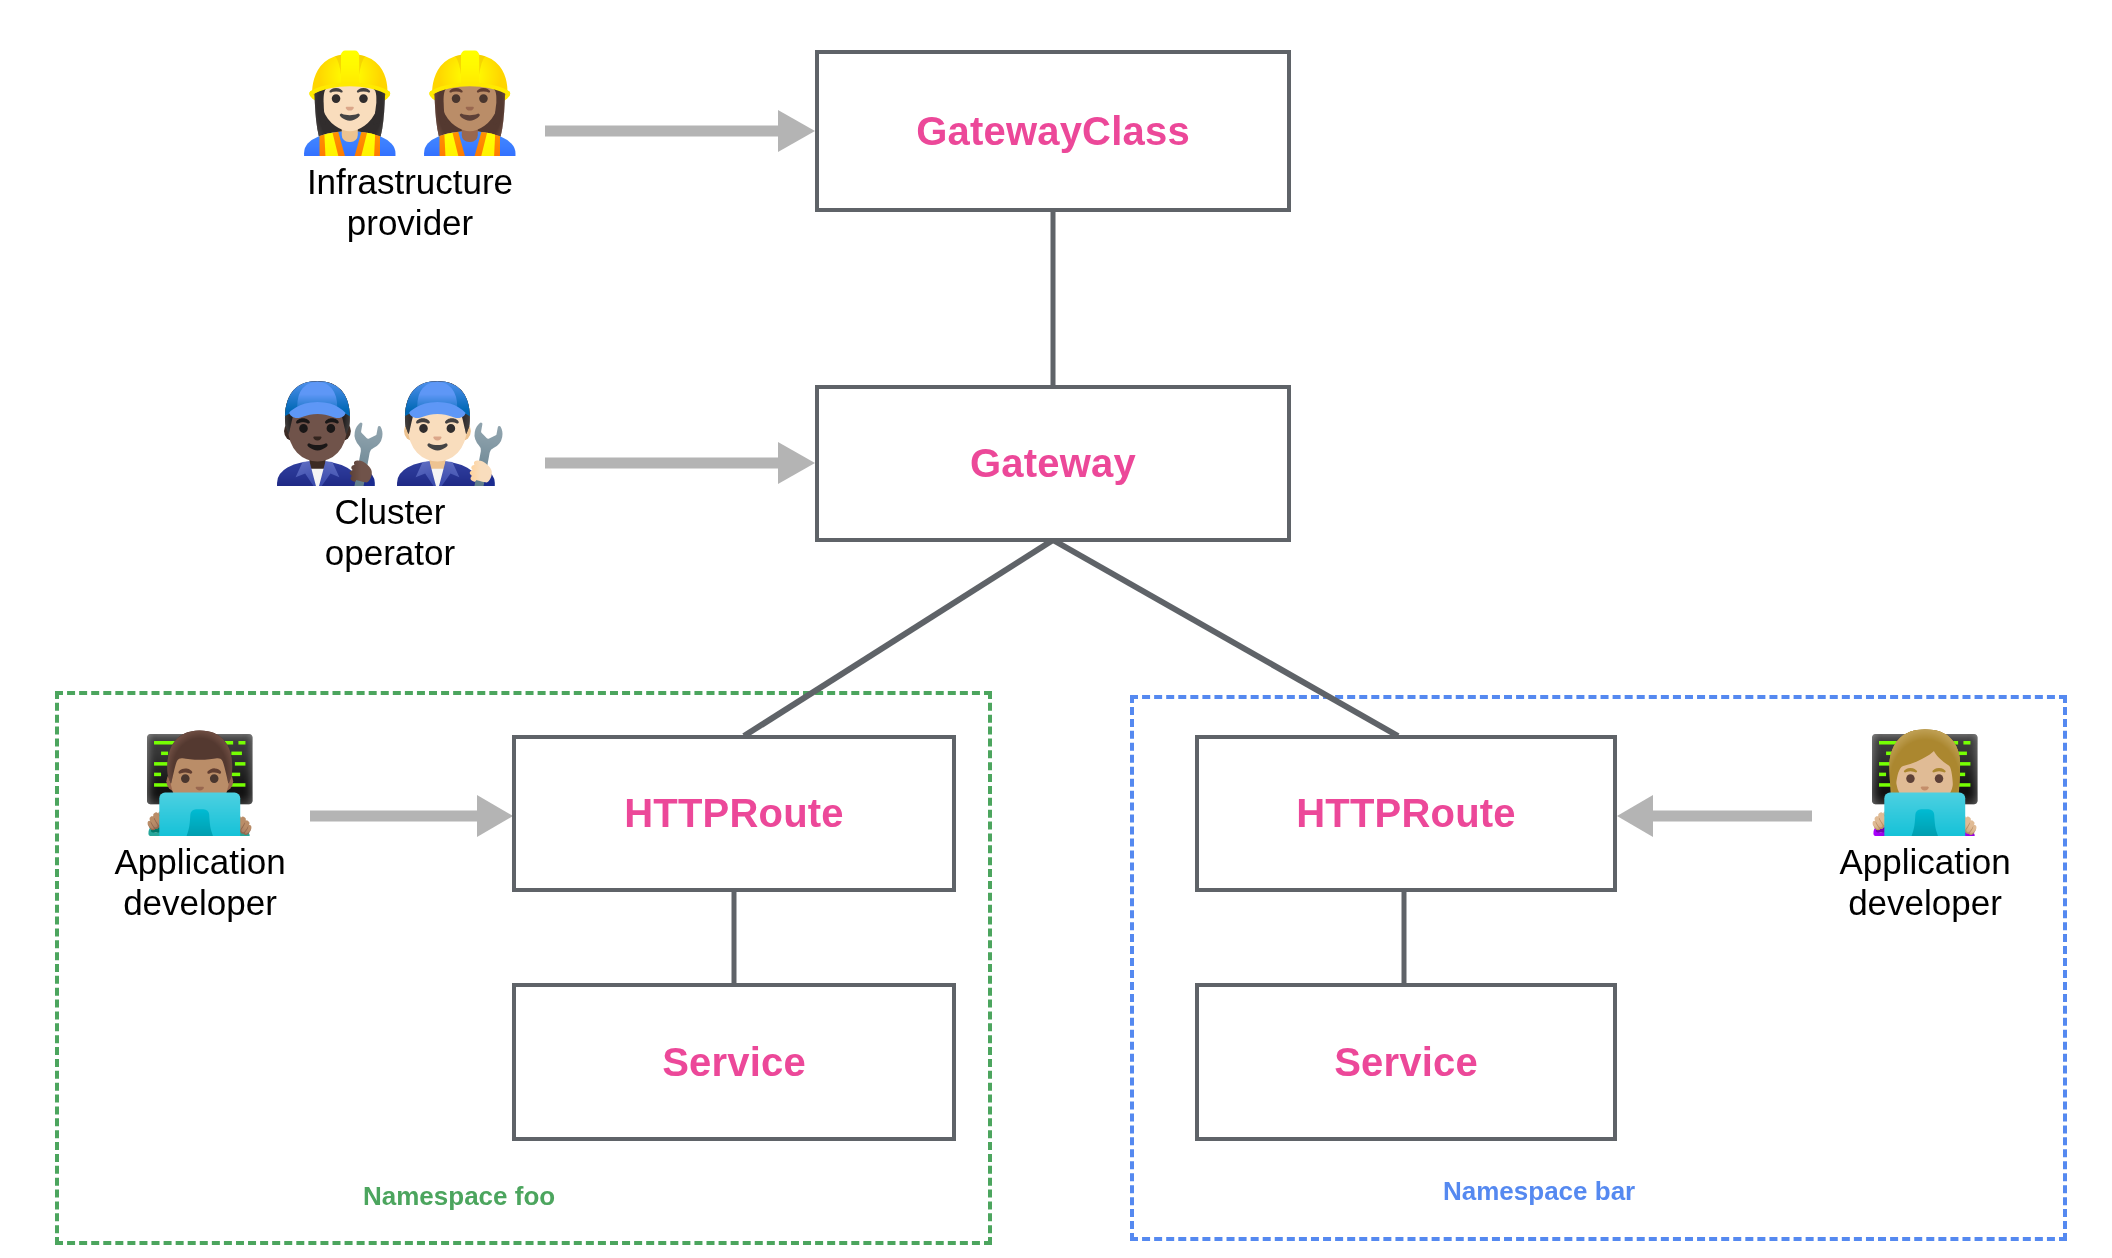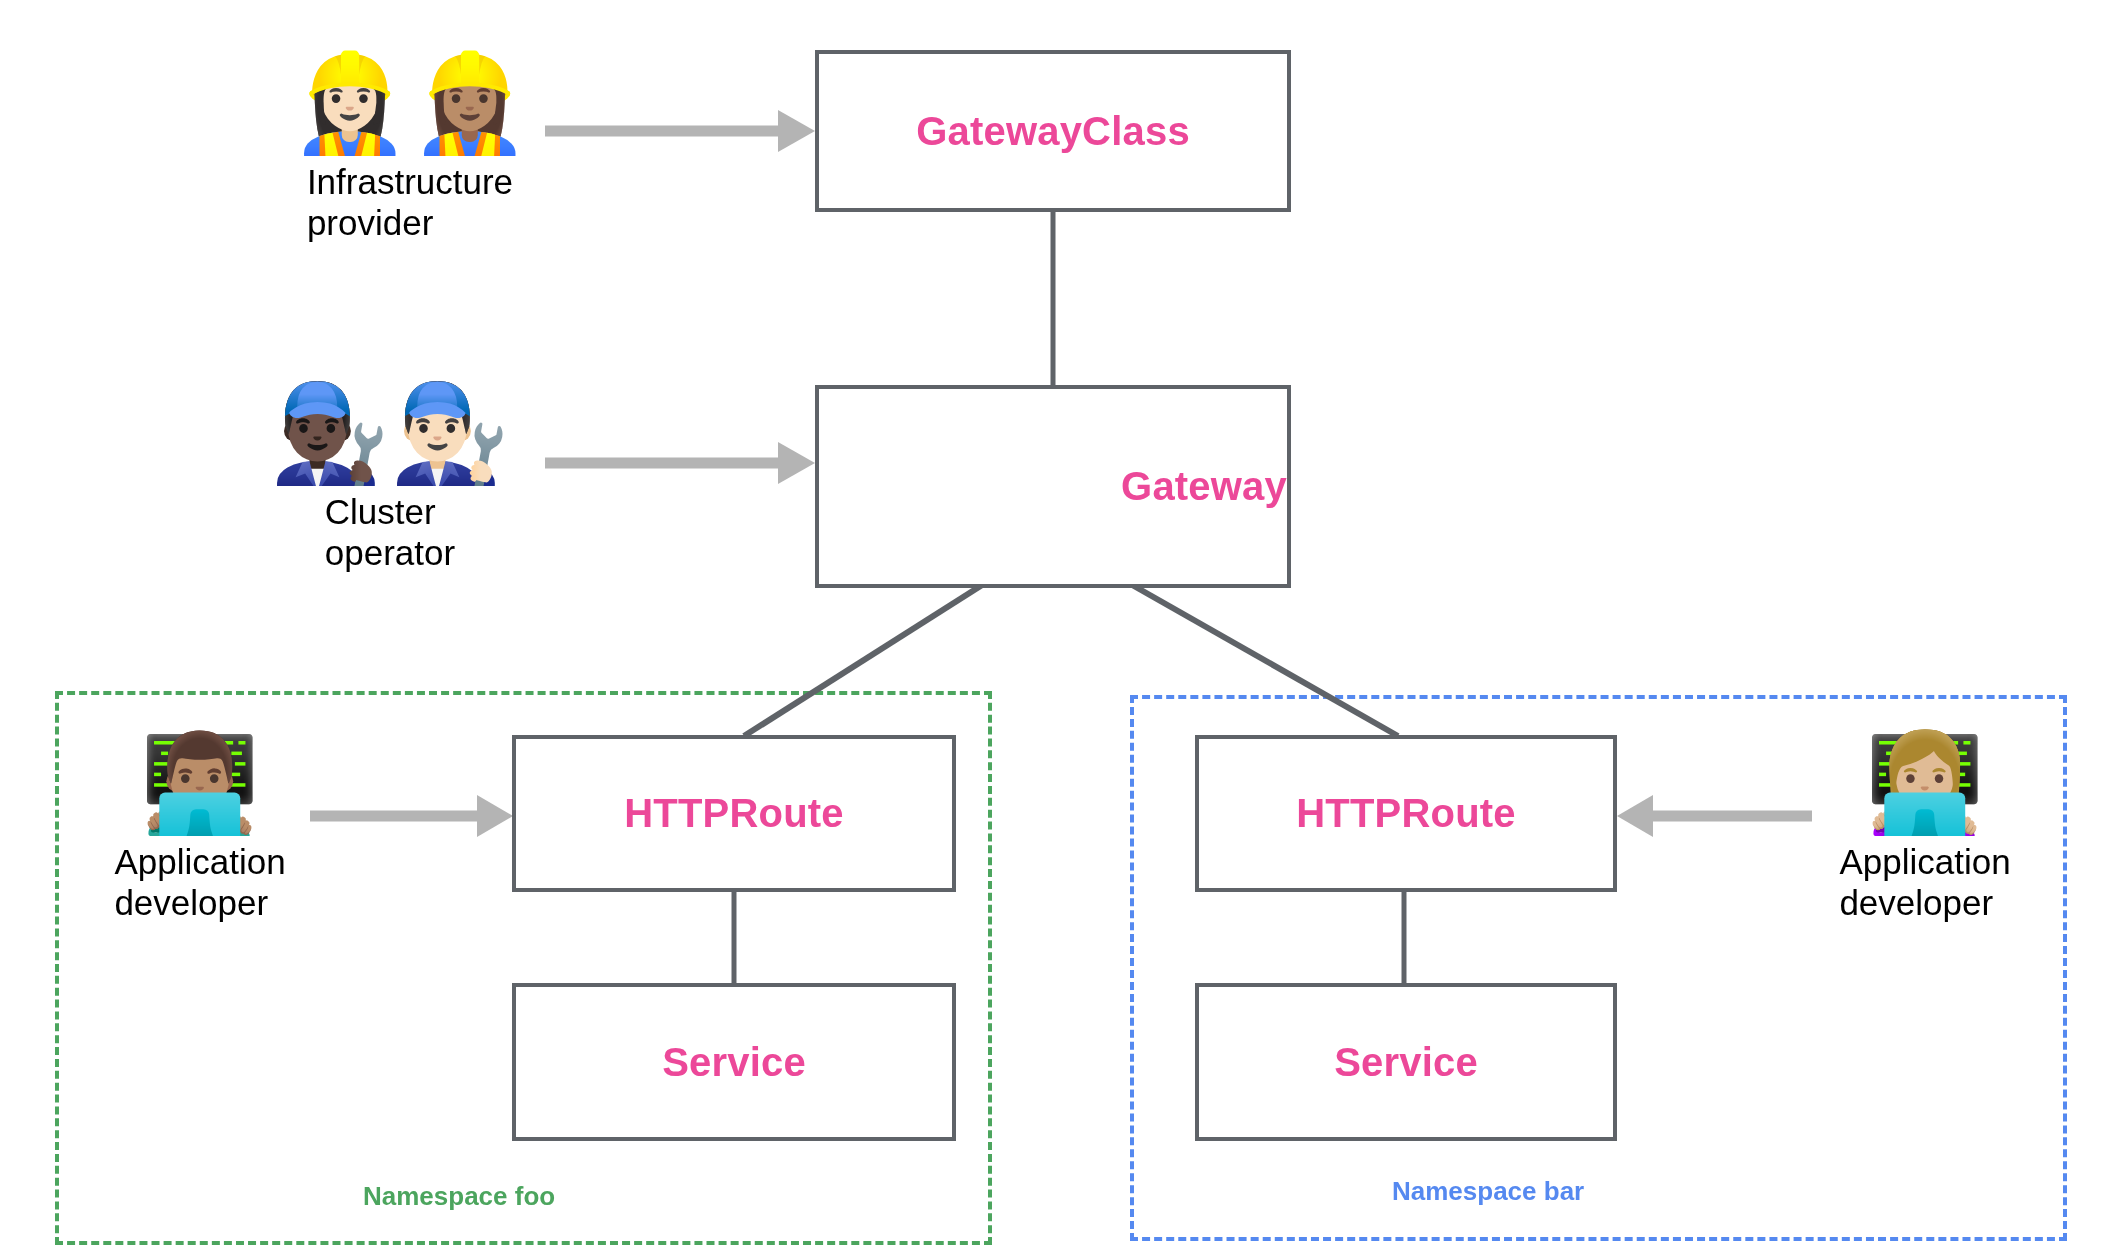--- a/index.html
+++ b/index.html
@@ -53,21 +53,21 @@
   }
   .persona .emoji {
     font-family: "DejaVu Sans", sans-serif;
     line-height: 1;
   }
   .persona .persona-label {
     margin-top: 10px;
     font-family: "Liberation Sans", sans-serif;
     font-size: 35px;
     color: #000000;
-    text-align: left;
+    text-align: center;
     line-height: 1.18;
     white-space: pre-line;
   }
   
   .namespace {
     position: absolute;
     box-sizing: border-box;
     background: transparent;
     z-index: 1;
   }
@@ -99,21 +99,21 @@
 </style>
 </head>
 <body>
 
 <div id="canvas">
 
   <div class="namespace" style="left:55px; top:691px; width:937px; height:554px; border:4px dashed #4CA55E;"></div>
   <div class="ns-label" style="left:363px; top:1181px; color:#4CA55E;">Namespace foo</div>
 
   <div class="namespace" style="left:1130px; top:695px; width:937px; height:546px; border:4px dashed #5589F0;"></div>
-  <div class="ns-label" style="left:1392px; top:1176px; color:#5589F0;">Namespace bar</div>
+  <div class="ns-label" style="left:1443px; top:1176px; color:#5589F0;">Namespace bar</div>
 
   <svg id="links" viewBox="0 0 2112 1258" xmlns="http://www.w3.org/2000/svg">
 
     <line x1="1053" y1="212" x2="1053" y2="387" stroke="#5F6368" stroke-width="5"></line>
 
     <line x1="1053" y1="540" x2="744" y2="736" stroke="#5F6368" stroke-width="6"></line>
 
     <line x1="1053" y1="540" x2="1398" y2="736" stroke="#5F6368" stroke-width="6"></line>
 
     <line x1="734" y1="890" x2="734" y2="985" stroke="#5F6368" stroke-width="5"></line>
@@ -141,21 +141,21 @@
     <g>
       <line x1="1653" y1="816" x2="1812" y2="816" stroke="#B4B4B4" stroke-width="11"></line>
       <polygon points="1653,795 1617,816 1653,837" fill="#B4B4B4"></polygon>
     </g>
   </svg>
 
   <div class="res-box" style="left:815px; top:50px; width:476px; height:162px;">
     <span class="res-label">GatewayClass</span>
   </div>
 
-  <div class="res-box" style="left:815px; top:385px; width:476px; height:203px;justify-content:flex-end;">
+  <div class="res-box" style="left:815px; top:385px; width:476px; height:157px;">
     <span class="res-label">Gateway</span>
   </div>
 
   <div class="res-box" style="left:512px; top:735px; width:444px; height:157px;">
     <span class="res-label">HTTPRoute</span>
   </div>
 
   <div class="res-box" style="left:512px; top:983px; width:444px; height:158px;">
     <span class="res-label">Service</span>
   </div>

